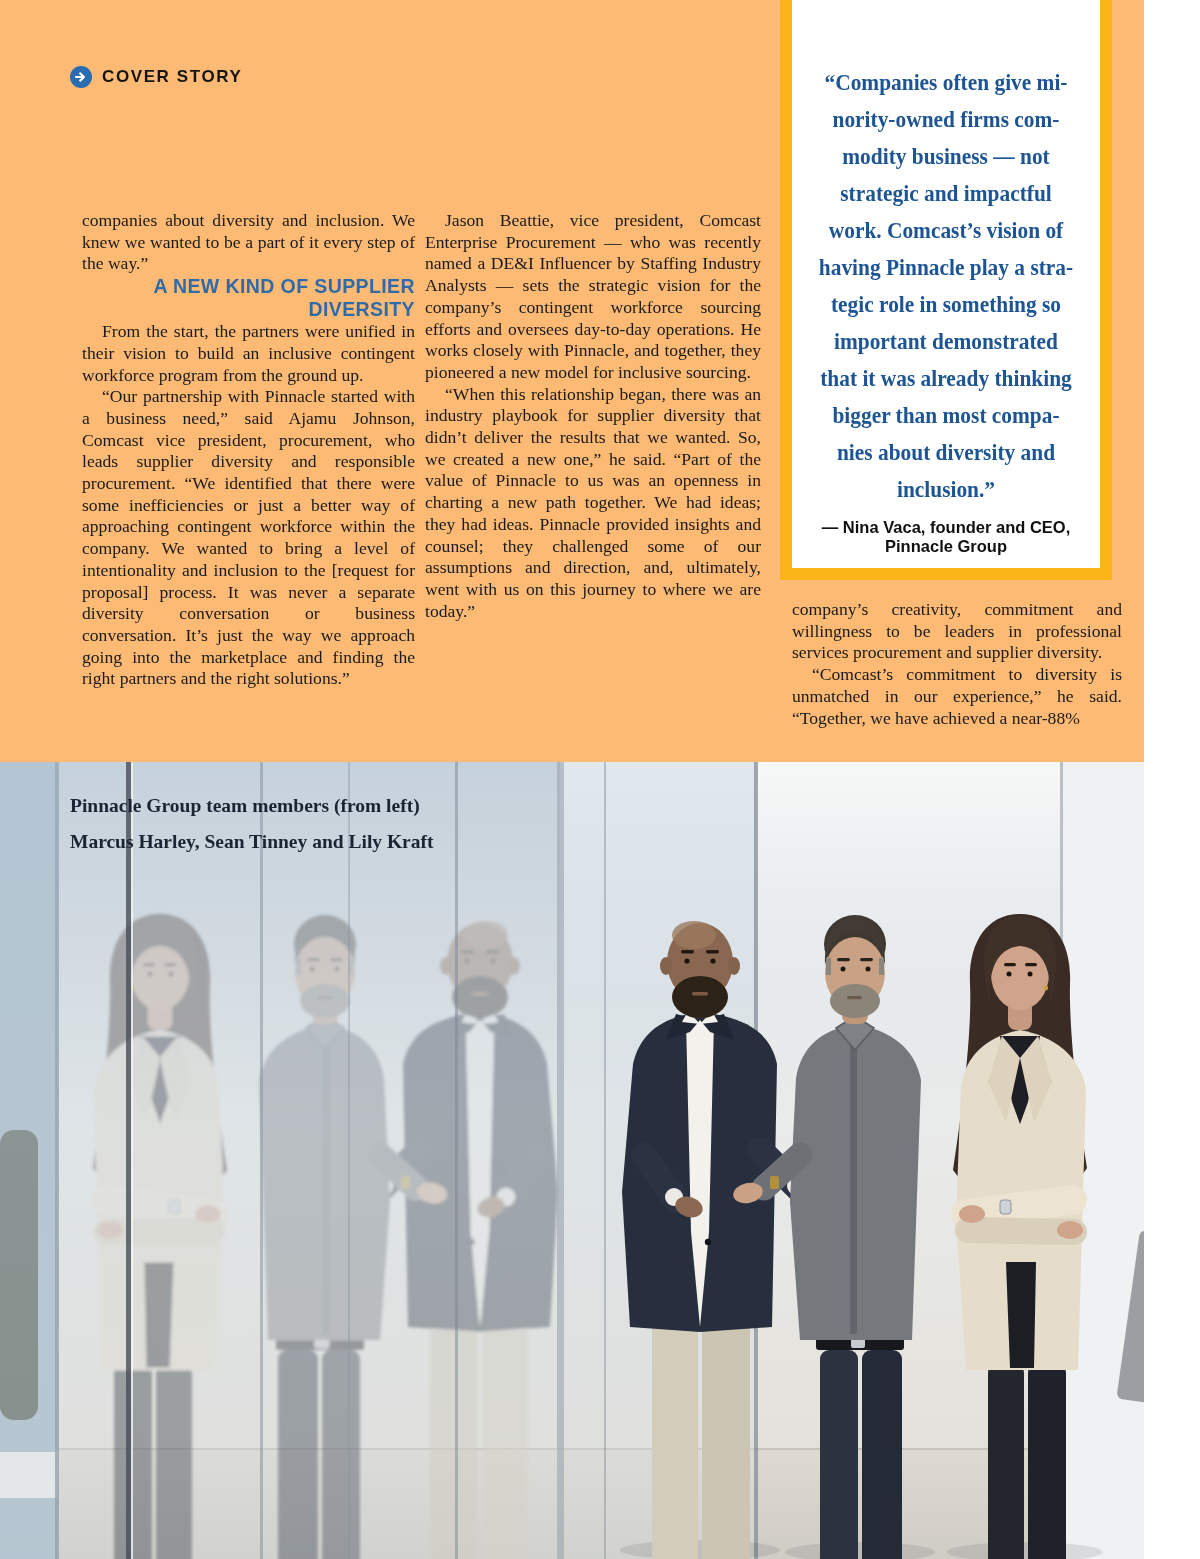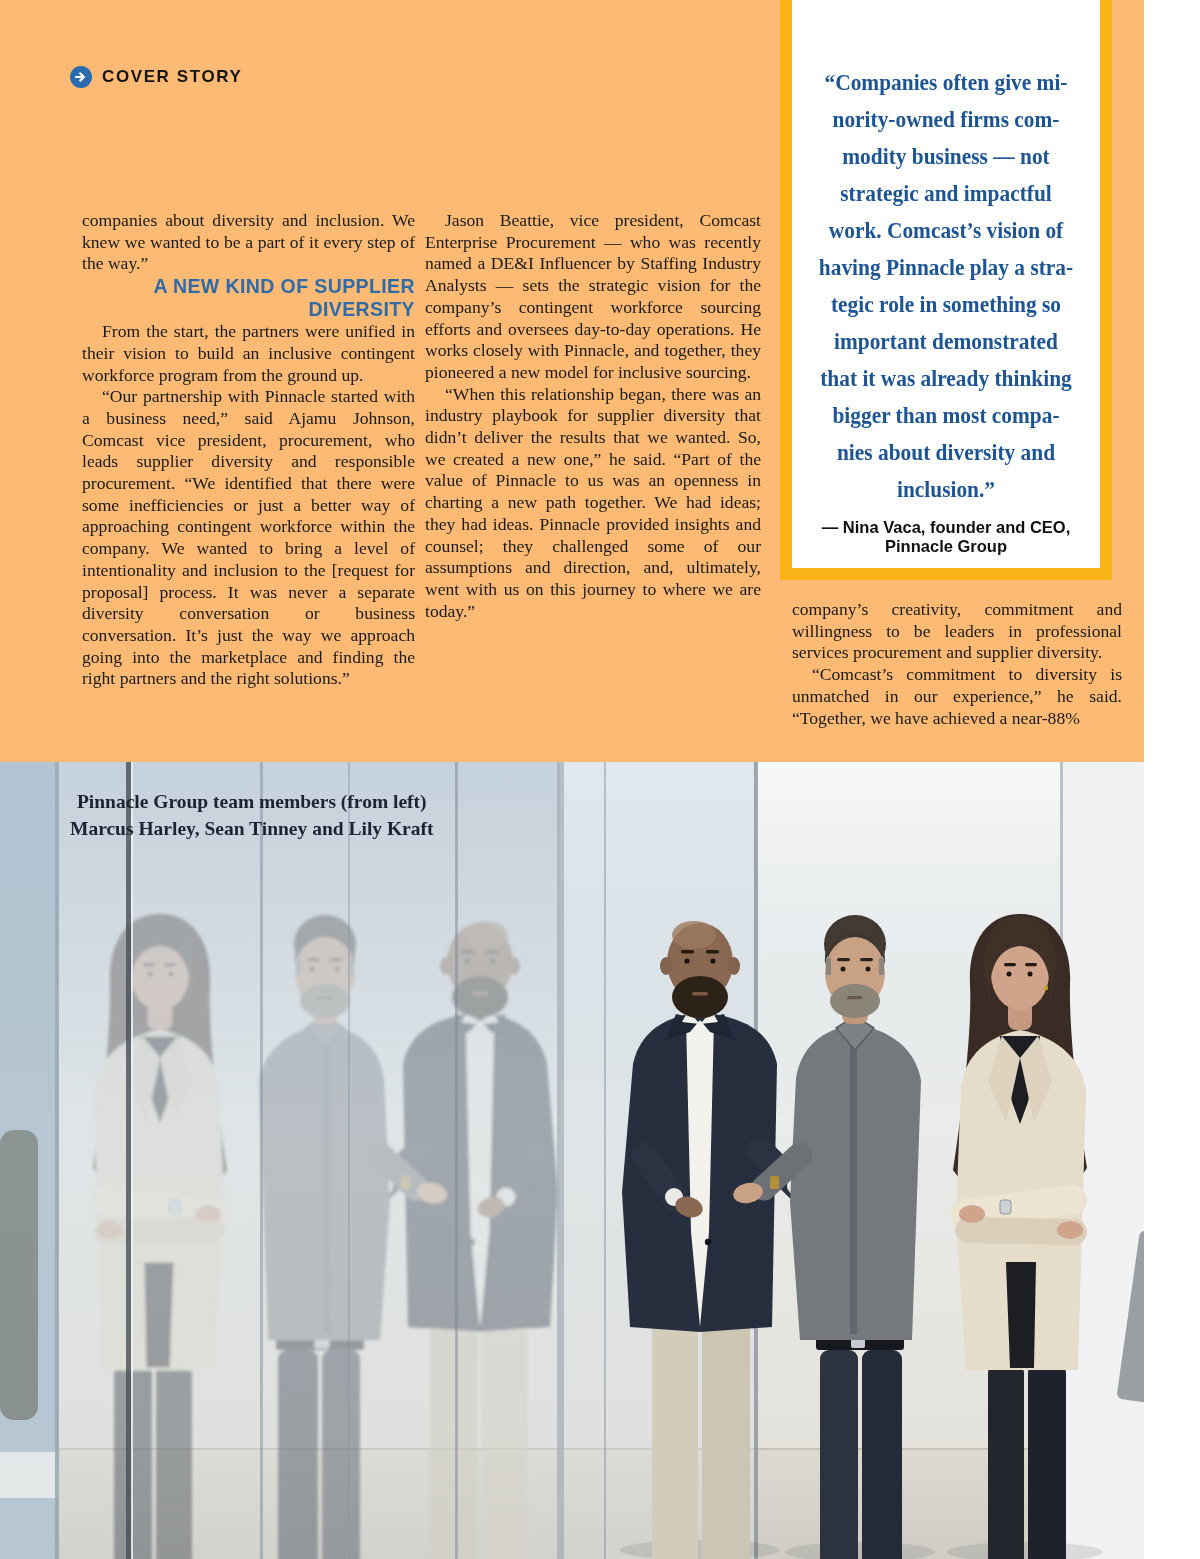--- a/index.html
+++ b/index.html
@@ -45,21 +45,21 @@
   }
   .quote-attr{
     margin-top:10px;font-family:"Liberation Sans",sans-serif;font-weight:700;
     font-size:16.5px;line-height:19px;color:#101010;text-align:center;white-space:pre-line;
   }
   
   .photo{position:absolute;left:0;top:762px;width:1200px;height:797px;}
   .photo svg{position:absolute;left:0;top:0;}
   .photo-caption{
     position:absolute;left:70px;top:26px;font-family:"Liberation Serif",serif;
-    font-weight:700;font-size:19.5px;line-height:27px;color:#1B2433;white-space:pre-line;text-align:center;
+    font-weight:700;font-size:19.5px;line-height:36px;color:#1B2433;white-space:pre-line;
   }
 </style>
 </head>
 <body>
 
 <div class="page">
 
   <div class="kicker">
     <svg width="22" height="22" viewBox="0 0 22 22">
       <circle cx="11" cy="11" r="11" fill="var(--icon-blue)"></circle>

